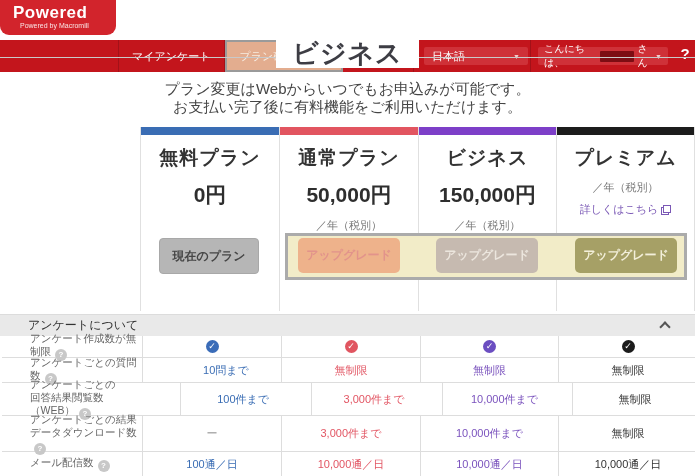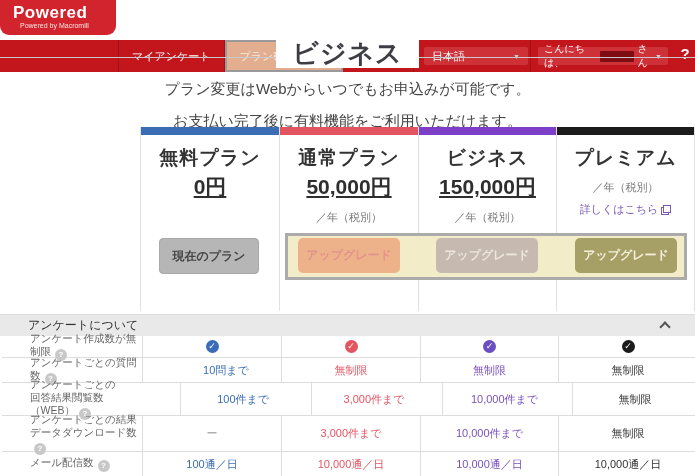--- a/index.html
+++ b/index.html
@@ -25,28 +25,28 @@
   .user-btn { left:538px; width:130px; font-size:10px; padding:0 6px; }
   .redacted { display:inline-block; width:40px; height:11px; background:#7d0d13; border-radius:1px; margin:0 3px; }
   .help-btn { position:absolute; left:676px; top:5px; width:18px; height:20px; color:#fff;
               font-size:15px; font-weight:bold; text-align:center; cursor:pointer; }
 
   
   .title-rule { position:absolute; left:0; top:57px; width:695px; border-top:1px solid #c9c9c9; }
   .page-title { position:absolute; left:0; top:36px; width:695px; text-align:center; z-index:2; }
   .page-title span { background:#fff; padding:0 16px; font-size:26px; font-weight:bold; color:#3d3d44; letter-spacing:1px; }
   .subtitle { position:absolute; left:0; width:695px; text-align:center; font-size:15px; font-weight:normal; color:#454545; }
-  .subtitle.l1 { top:80px; } .subtitle.l2 { top:112px; }
+  .subtitle.l1 { top:80px; } .subtitle.l2 { top:98px; }
 
   
   .card { position:absolute; top:127px; height:184px; border-left:1px solid #e0e0e0; background:#fff; text-align:center; }
   .card.last { border-right:1px solid #e0e0e0; }
   .card-bar { height:8px; width:100%; }
   .plan-name { margin-top:10px; font-size:19px; font-weight:bold; color:#333; letter-spacing:1px; }
-  .plan-price { margin-top:2px; font-size:21px; font-weight:bold; color:#2e2e2e;text-decoration:underline; }
+  .plan-price { margin-top:10px; font-size:21px; font-weight:bold; color:#2e2e2e; }
   .plan-per { margin-top:9px; font-size:11px; color:#777; }
   .plan-link { margin-top:7px; font-size:11px; color:#7a58b5; cursor:pointer; display:inline-flex; align-items:center; gap:3px; }
   .plan-link svg { width:10px; height:10px; }
 
   .current-plan-btn { position:absolute; left:159px; top:238px; width:100px; height:36px;
         background:#b6b6b6; border:1px solid #a8a8a8; border-radius:4px; font-size:12px; font-weight:bold;
         color:#454545; text-align:center; line-height:34px; cursor:pointer; }
   .highlight-box { position:absolute; left:285px; top:233px; width:402px; height:47px;
         background:#f2ecc8; border:3px solid #ababab; }
   .upgrade-btn { position:absolute; top:238px; width:102px; height:35px; border-radius:5px;

